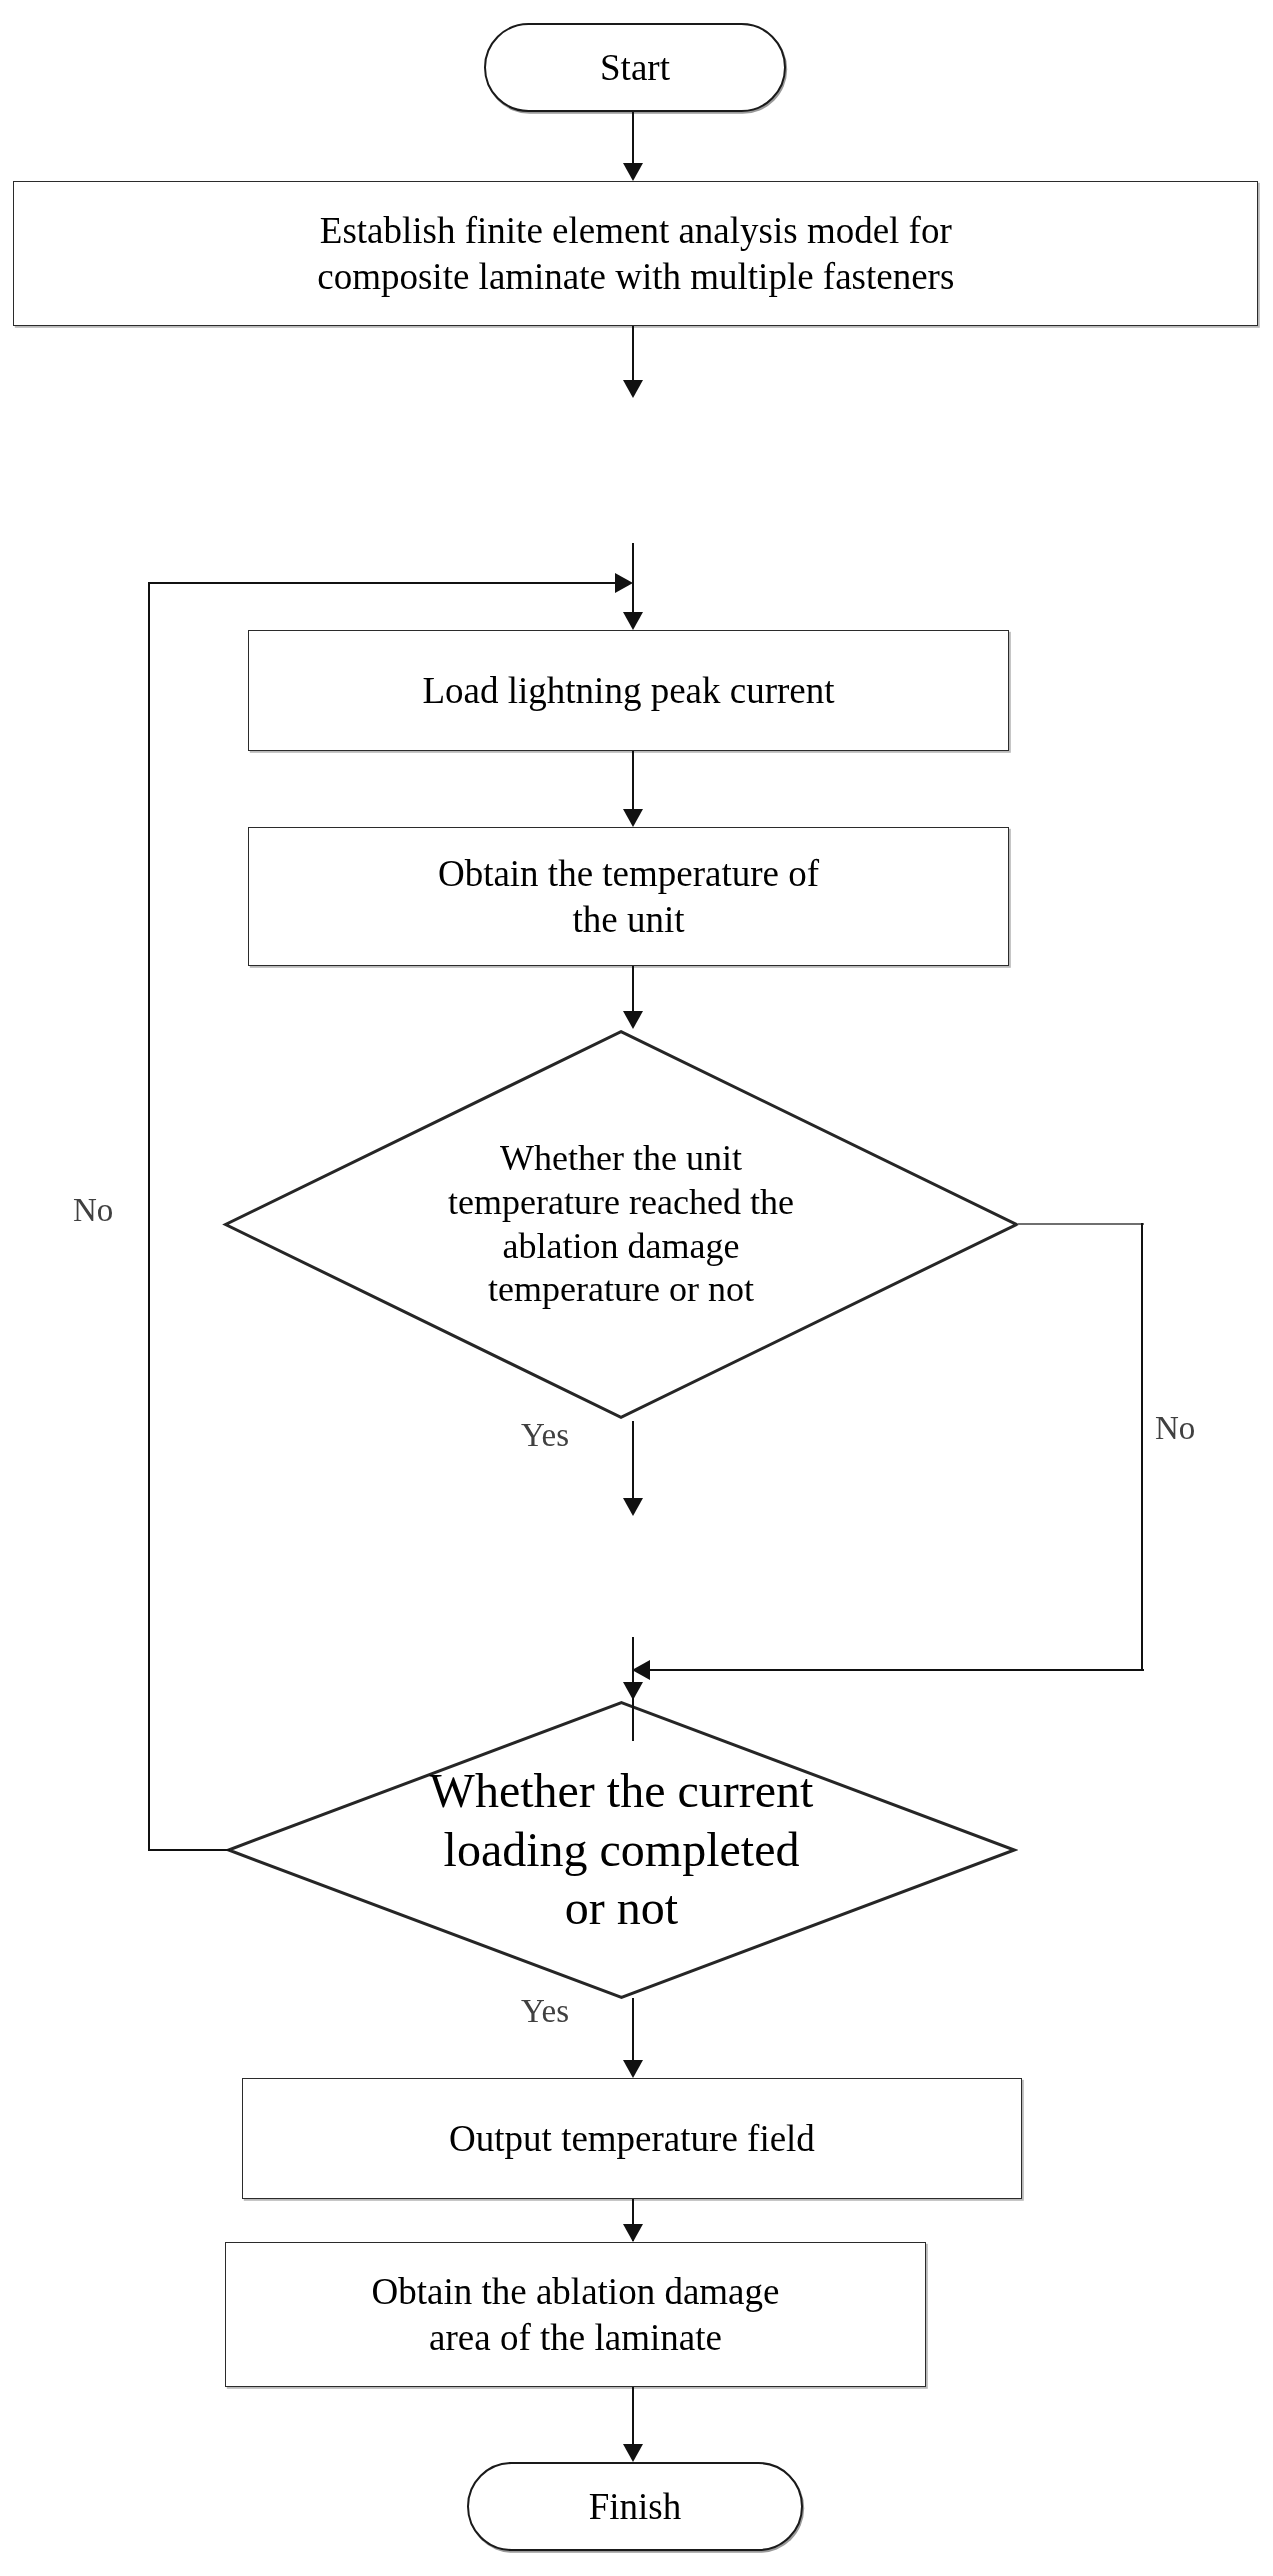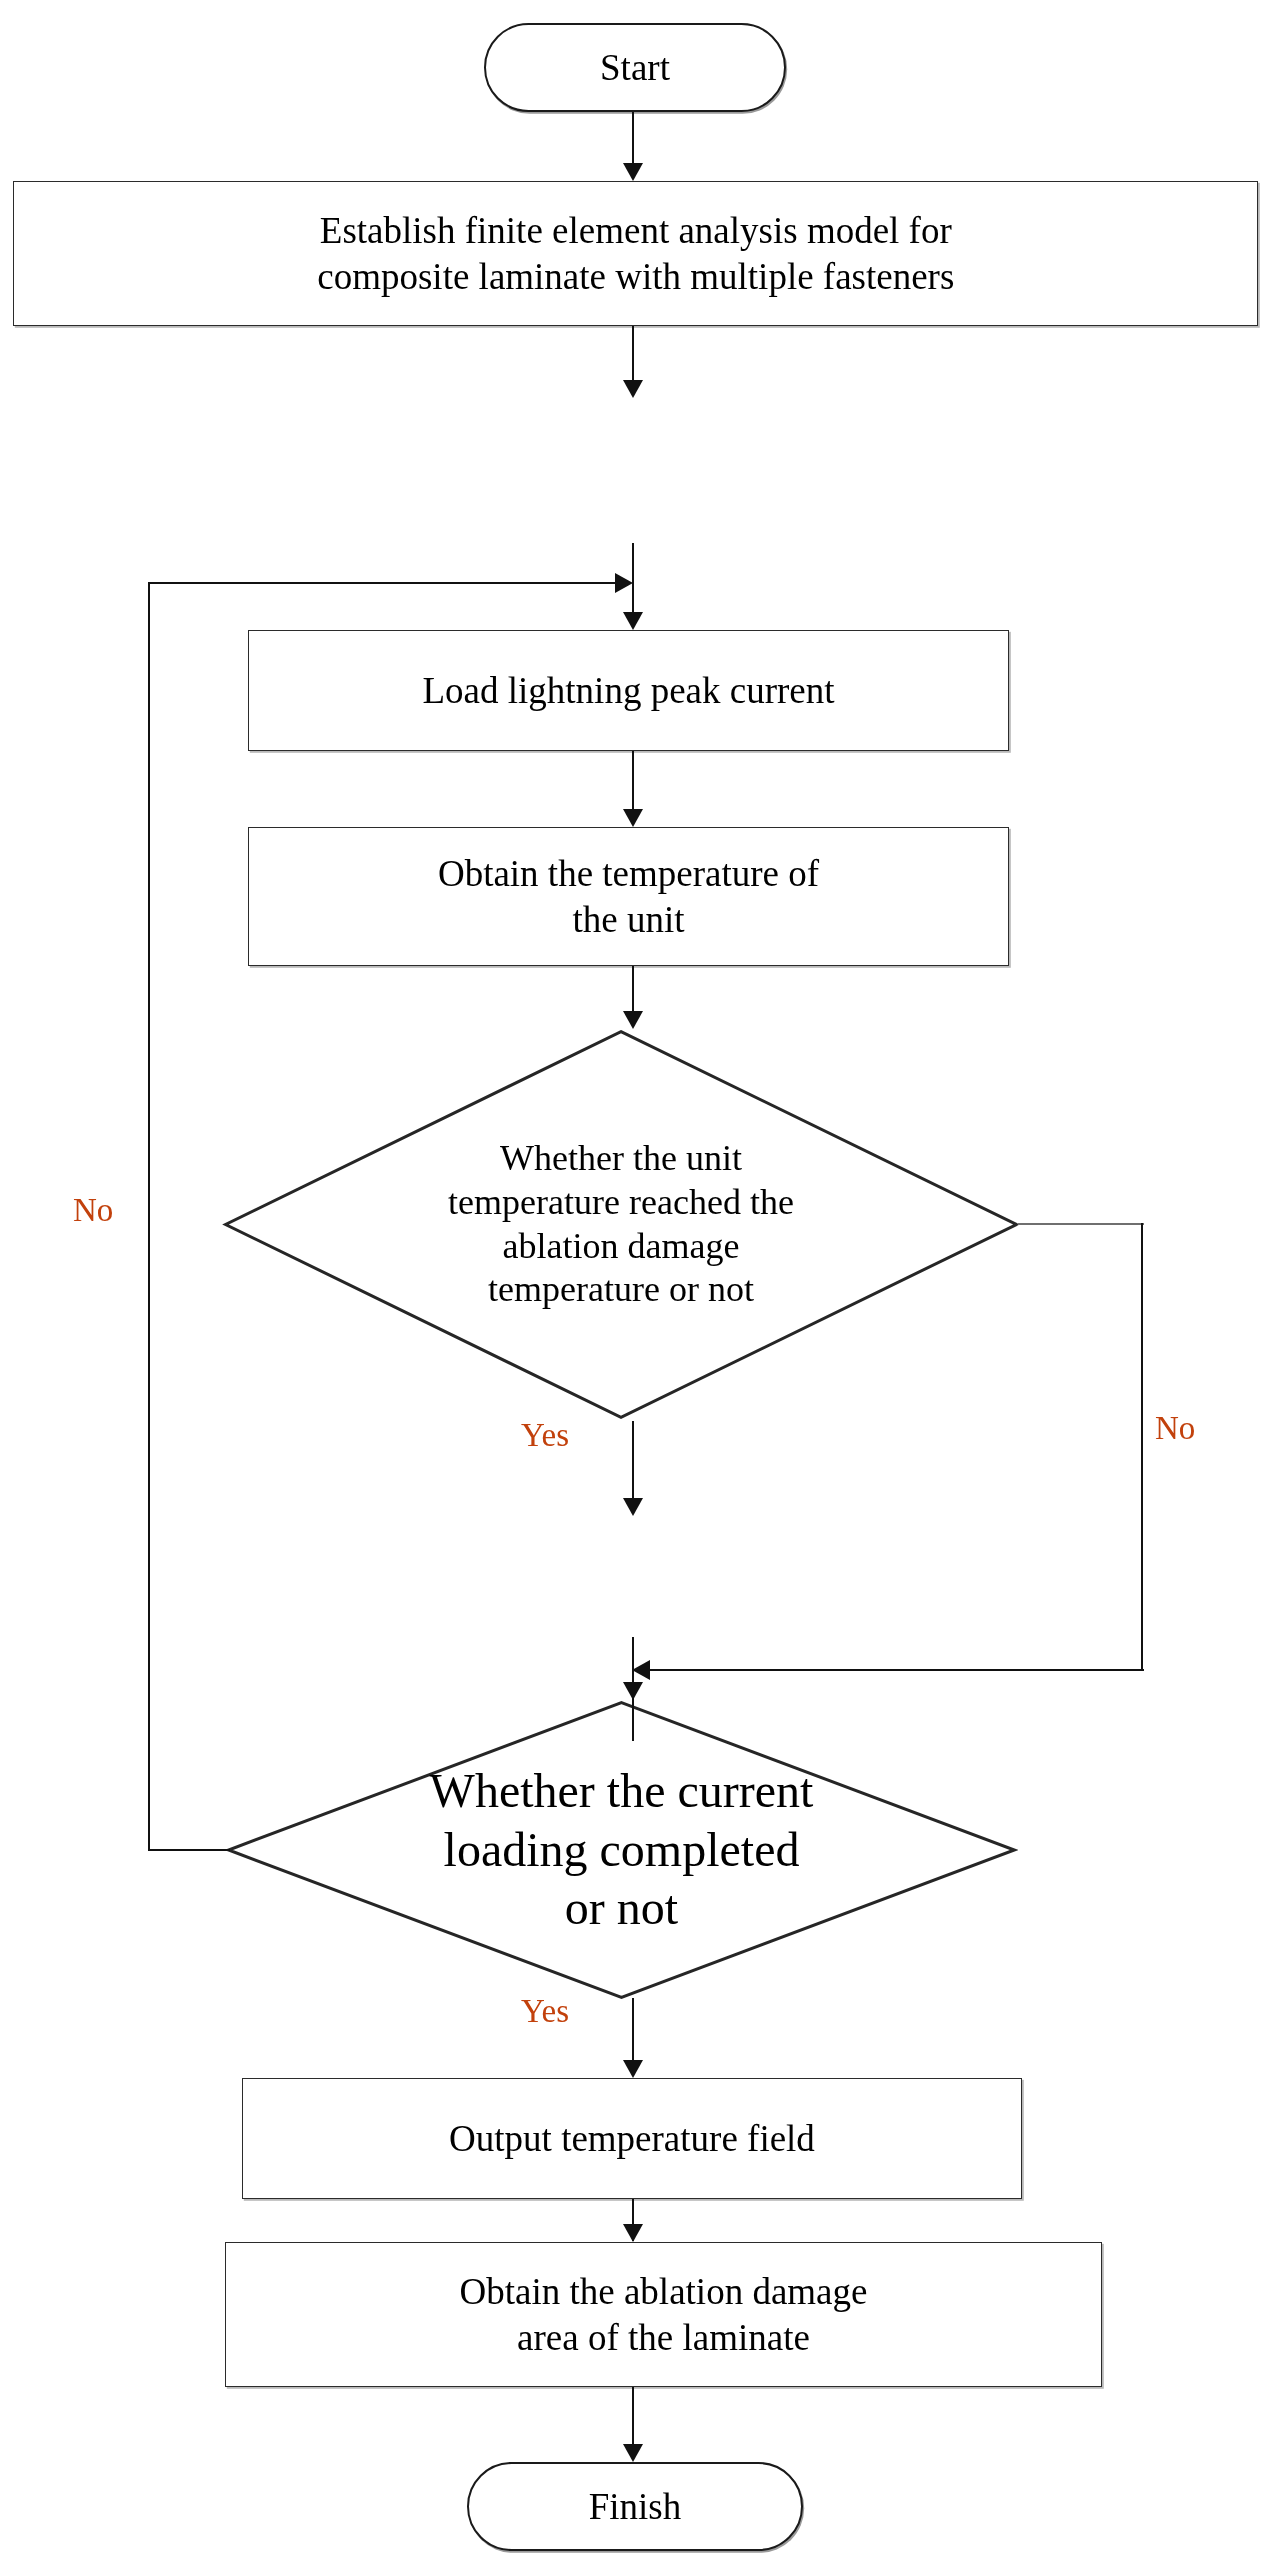--- a/index.html
+++ b/index.html
@@ -88,21 +88,21 @@
   .arrow-left {
     position: absolute;
     width: 0;
     height: 0;
     border-top: 10.3px solid transparent;
     border-bottom: 10.3px solid transparent;
     border-right: 18px solid #111111;
   }
   .edge-label {
     position: absolute;
-    color: #c2410c;
+    color: #404040;
     font-size: 33px;
     line-height: 1;
     white-space: nowrap;
   }
 </style>
 </head>
 <body>
 
 <div id="flowchart">
 
@@ -142,21 +142,21 @@
     </svg>
     <span class="txt dia-label">Whether the current
 loading completed
 or not</span>
   </div>
 
   <div class="node process" style="left:242px; top:2078px; width:780px; height:121px; font-size:37px;">
     <span class="txt">Output temperature field</span>
   </div>
 
-  <div class="node process" style="left:225px; top:2242px; width:877px; height:145px; font-size:37px;">
+  <div class="node process" style="left:225px; top:2242px; width:701px; height:145px; font-size:37px;">
     <span class="txt">Obtain the ablation damage
 area of the laminate</span>
   </div>
 
   <div class="node terminator" style="left:467px; top:2462px; width:336px; height:89px; font-size:37px;">
     <span class="txt">Finish</span>
   </div>
 
   <div class="ln ln-v" style="left:632px; top:112px; height:52px;"></div>
   <div class="arrow-down" style="left:623px; top:163px;"></div>

